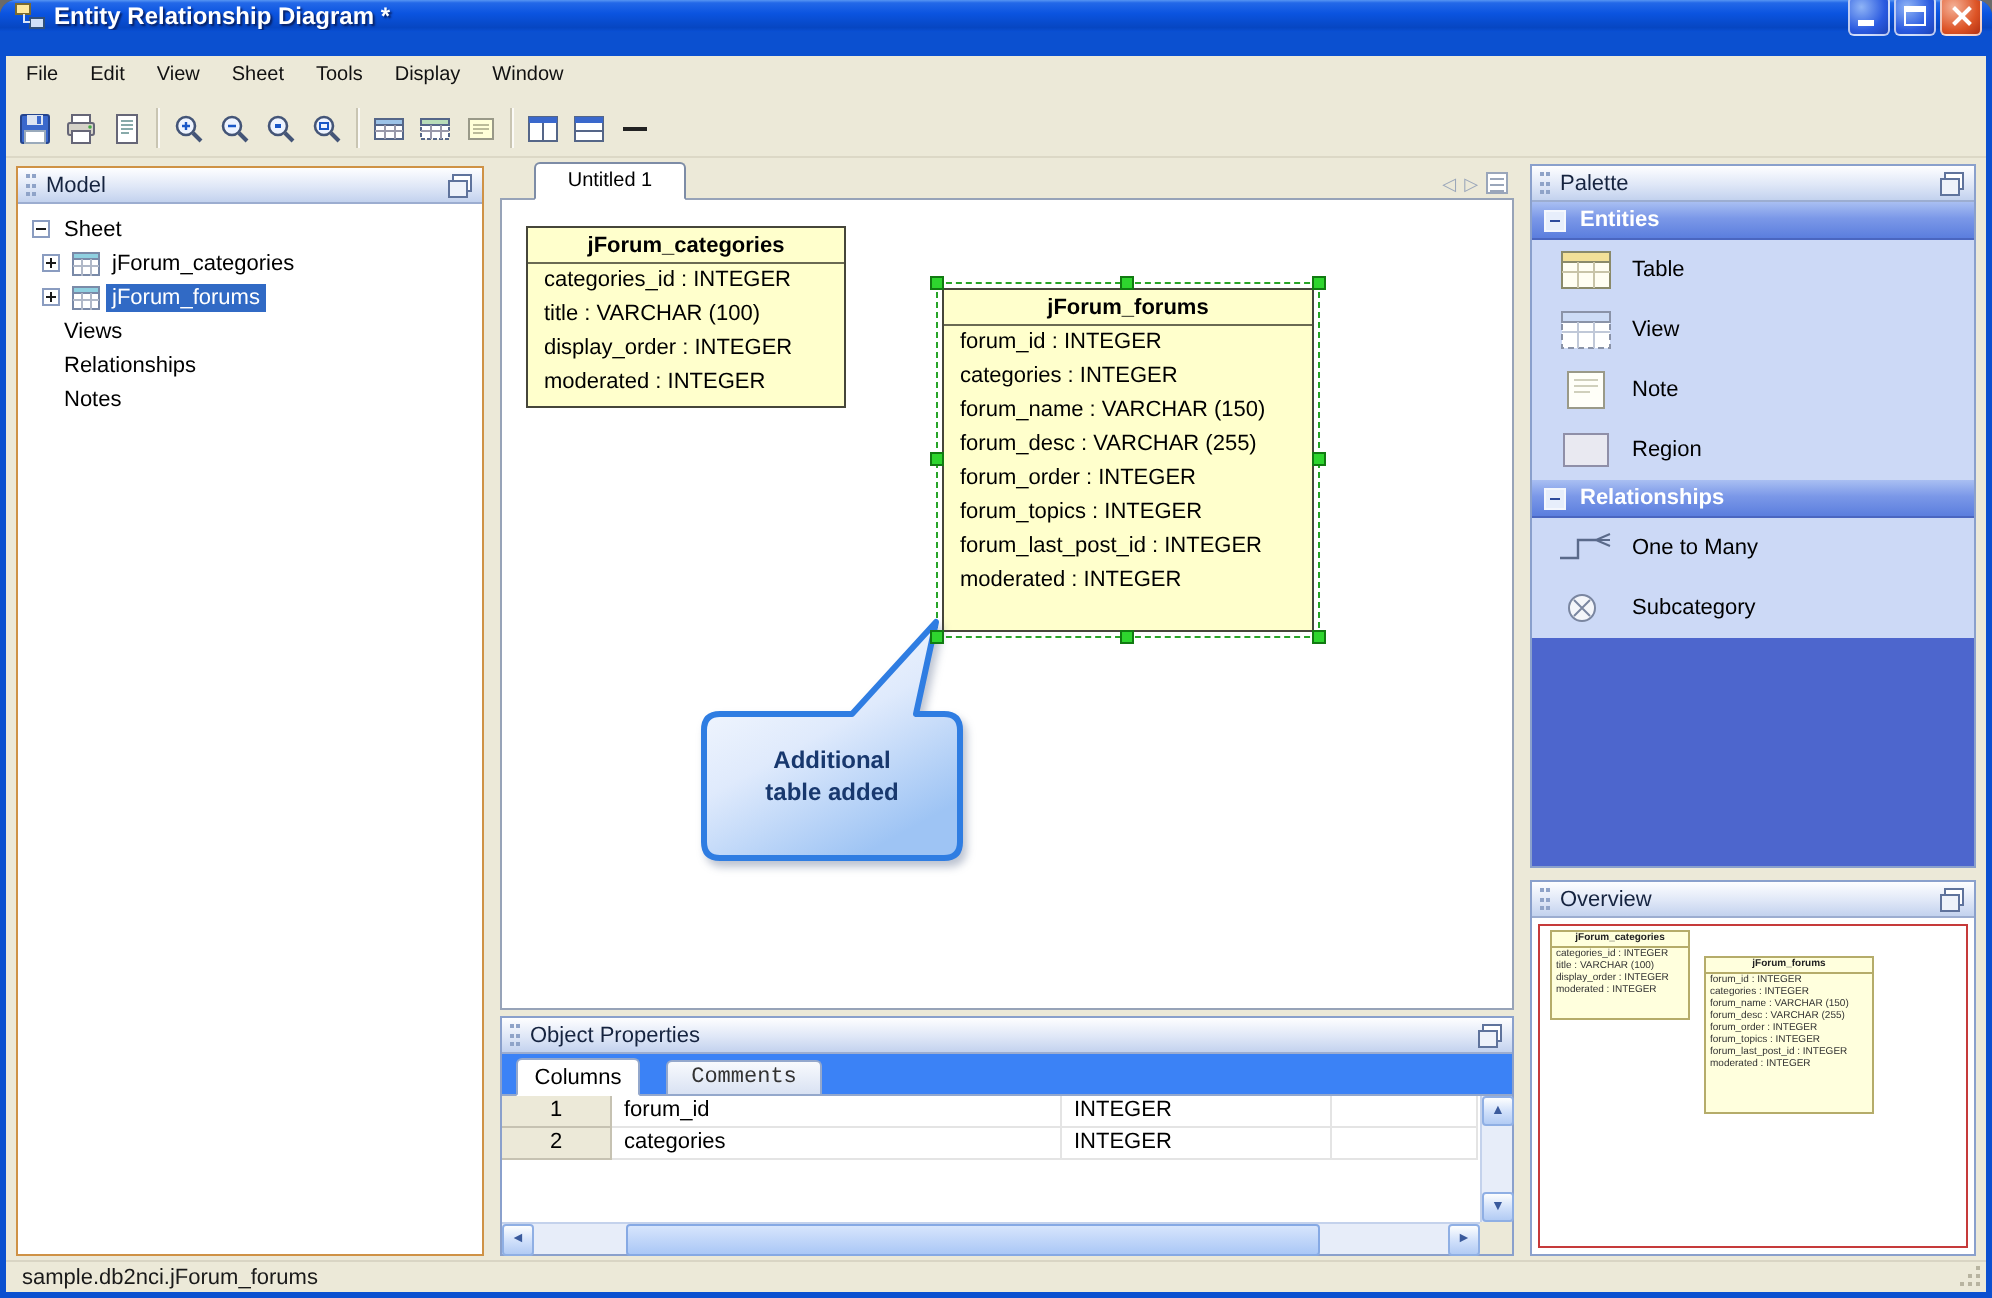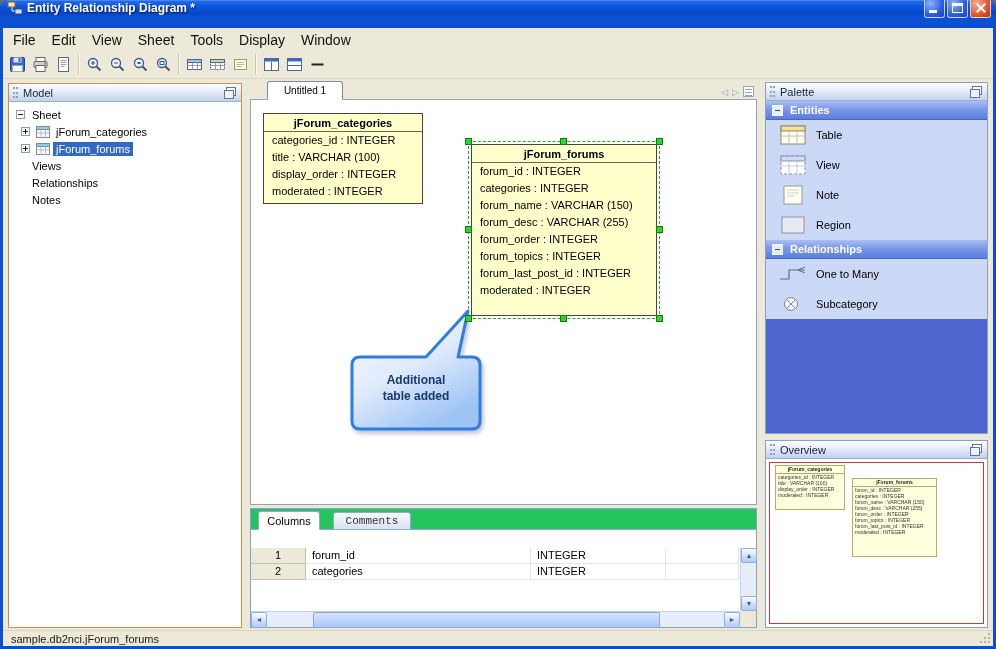--- a/index.html
+++ b/index.html
@@ -20,21 +20,21 @@
   .win-btn.closeb { background:radial-gradient(circle at 30% 25%,#f4b096,#dd5426 62%,#b23011); }
   .glyph-min { position:absolute; left:4px; bottom:4px; width:8px; height:3px; background:#fff; }
   .glyph-max { position:absolute; left:4px; top:4px; width:11px; height:10px; border:1px solid #fff; border-top-width:3px; }
   .glyph-close span { position:absolute; left:9px; top:3px; width:2px; height:12px; background:#fff; }
   .glyph-close .b1 { transform:rotate(45deg); } .glyph-close .b2 { transform:rotate(-45deg); }
 
   .client { position:absolute; left:3px; right:3px; top:28px; bottom:3px; background:#ece9d8; overflow:hidden; }
 
   
   .menubar { height:22px; display:flex; align-items:stretch; padding-left:2px; }
-  .menu-item { padding:4px 8px 3px; font-size:14px; color:#111; }
+  .menu-item { padding:4px 8px 3px; font-size:10px; color:#111; }
   .toolbar { height:29px; display:flex; align-items:center; padding-left:3px; border-bottom:1px solid #dcd8c6; }
   .tb-btn { width:23px; height:22px; display:flex; align-items:center; justify-content:center; }
   .tb-sep { width:2px; height:20px; border-left:1px solid #c9c5b2; border-right:1px solid #fbfaf6; margin:0 3px; }
 
   
   .panel-header { height:18px; display:flex; align-items:center; font-size:11px; color:#15233f;
     background:linear-gradient(180deg,#fefeff 0%,#dfe7f7 55%,#c3d2ee 100%); border-bottom:1px solid #9cadd0; }
   .grip { width:5px; height:11px; border-left:2px dotted #8fa3c8; border-right:2px dotted #8fa3c8; margin:0 5px 0 4px; flex:none; }
   .panel-title { flex:1; white-space:nowrap; }
   .float-btn { width:14px; height:12px; position:relative; margin-right:4px; flex:none; }
@@ -78,21 +78,21 @@
   .h-ml{left:-7px;top:50%;margin-top:-4px} .h-mr{right:-7px;top:50%;margin-top:-4px}
   .h-bl{left:-7px;bottom:-7px} .h-bm{left:50%;margin-left:-4px;bottom:-7px} .h-br{right:-7px;bottom:-7px}
 
   .callout-svg { position:absolute; left:95px; top:205px; width:140px; height:130px;
     filter:drop-shadow(2px 3px 2px rgba(60,80,120,.35)); }
   .callout-text { position:absolute; left:101px; top:272px; width:128px; text-align:center;
     font-size:12px; font-weight:bold; color:#18386e; line-height:16px; z-index:2; }
 
   
   .props-panel { position:absolute; left:247px; top:480px; width:507px; height:120px; border:1px solid #8aa0cc; background:#fff; }
-  .props-tabs { position:relative; height:21px; background:#22c55e; border-bottom:1px solid #94a8cc; }
+  .props-tabs { position:relative; height:21px; background:#3b82f6; border-bottom:1px solid #94a8cc; }
   .ptab { position:absolute; bottom:-1px; font-size:11px; text-align:center; border:1px solid #94a8cc; border-radius:3px 3px 0 0; }
   .ptab.active { left:7px; width:62px; height:19px; background:#fff; border-bottom:1px solid #fff; line-height:18px; z-index:2; }
   .ptab.inactive { left:82px; width:78px; height:17px; bottom:0; background:linear-gradient(180deg,#f8fafd,#d9e2f3);
     border-bottom:none; line-height:16px; color:#333;font-family:Liberation Mono, monospace; }
   .grid { position:absolute; left:0; top:39px; right:16px; bottom:16px; overflow:hidden; background:#fff; }
   .grow { display:flex; }
   .gcell { flex:none; font-size:11px; line-height:15px; padding-left:6px; overflow:hidden; white-space:nowrap; }
   .ghead .gcell { height:17px; line-height:16px; background:linear-gradient(180deg,#ffffff,#ebe8dd);
     border-right:1px solid #d8d4c4; border-bottom:1px solid #bab6a6; color:#222; }
   .gnum { width:55px; text-align:center; padding-left:0; }
@@ -372,20 +372,25 @@
         </defs>
         <path d="M14 52 L80 52 L122 6 L112 52 L126 52 Q134 52 134 60 L134 116 Q134 124 126 124 L14 124 Q6 124 6 116 L6 60 Q6 52 14 52 Z" fill="url(#cgrad)" stroke="#2f7de2" stroke-width="3" stroke-linejoin="round"></path>
       </svg>
       <div class="callout-text">
         <div>Additional</div>
         <div>table added</div>
       </div>
     </div>
 
     <div class="props-panel">
+      <div class="panel-header">
+        <span class="grip"></span>
+        <span class="panel-title">Object Properties</span>
+        <span class="float-btn"></span>
+      </div>
       <div class="props-tabs">
         <div class="ptab active">Columns</div>
         <div class="ptab inactive">Comments</div>
       </div>
       <div class="grid">
         <div class="grow gbody">
           <div class="gcell gnum">1</div>
           <div class="gcell gdata gname">forum_id</div>
           <div class="gcell gdata gtype">INTEGER</div>
           <div class="gcell gdata glen"></div>

